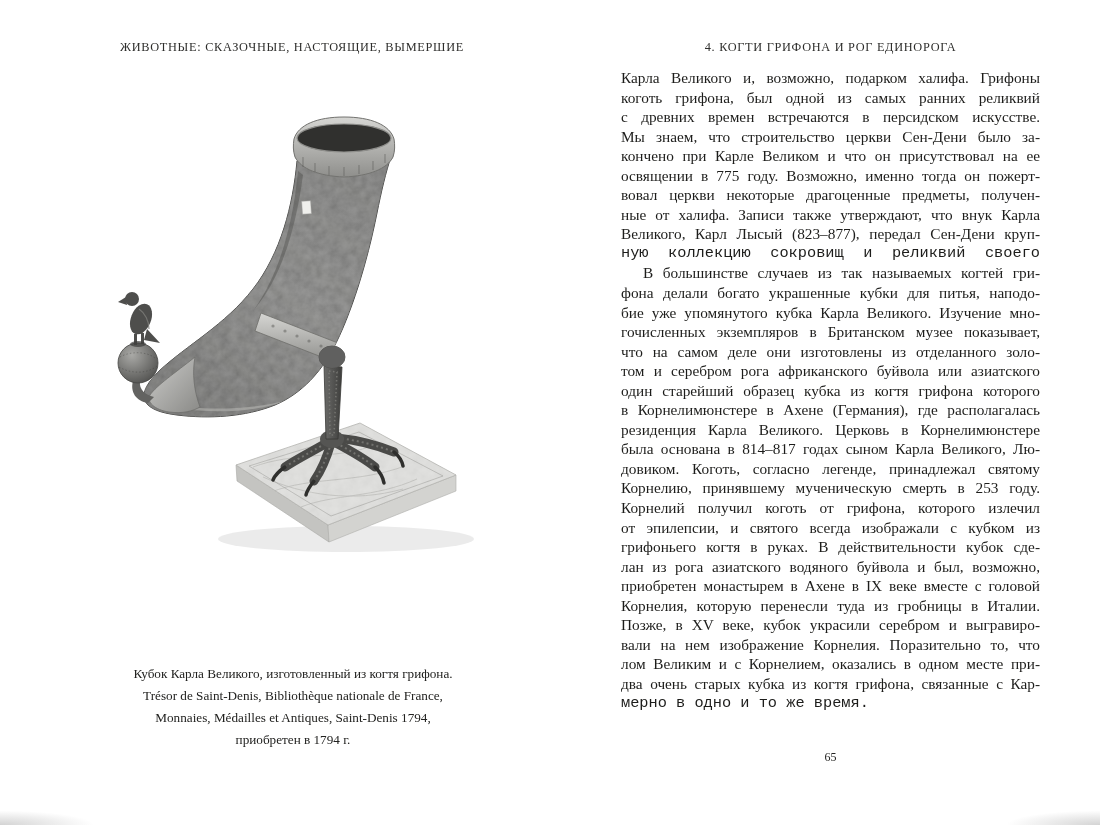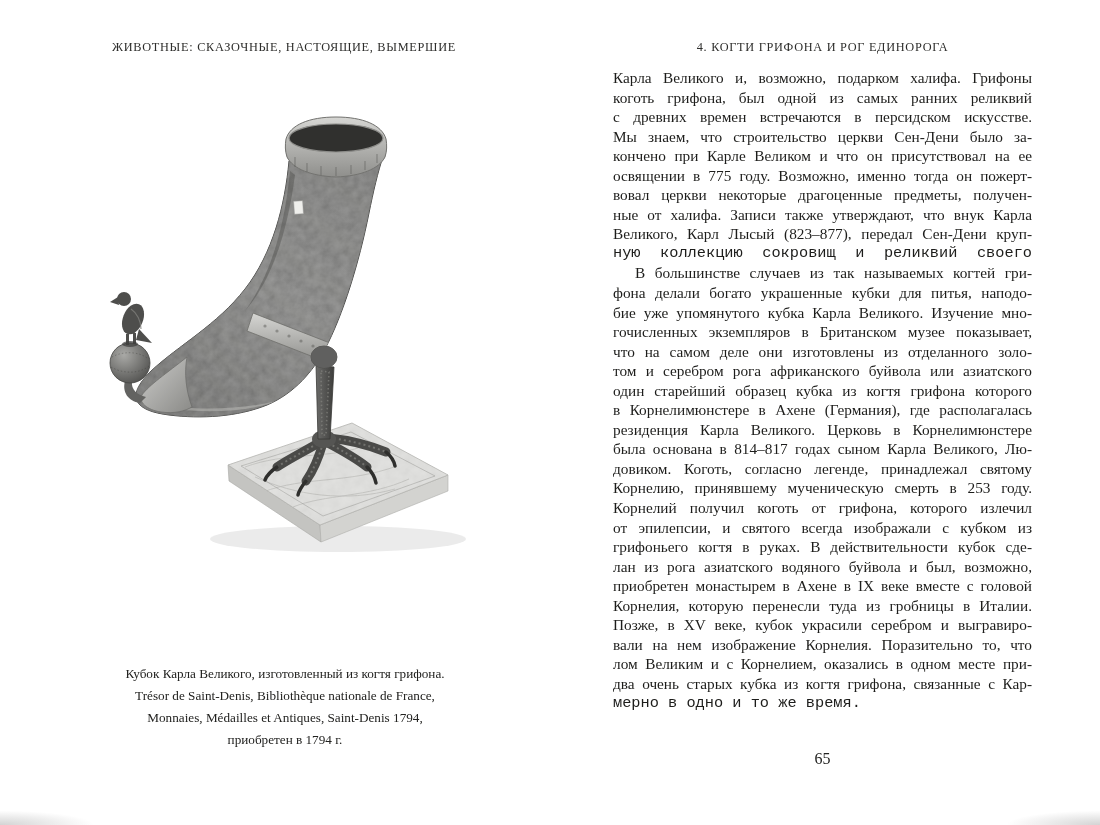--- a/index.html
+++ b/index.html
@@ -2,21 +2,21 @@
 <html lang="ru"><head>
 <meta charset="utf-8">
 <style>
   html,body { margin:0; padding:0; background:#ffffff; }
   .spread {
     position:relative; width:1100px; height:825px; overflow:hidden;
     background:var(--page-bg,#ffffff);
     font-family:"Liberation Serif","DejaVu Serif",serif;
     color:var(--ink,#1d1d1b);
   }
-  .page { position:absolute; top:0; height:825px; width:550px; }
+  .page { position:absolute; top:0; height:825px; width:550px;margin-left:8px; }
   .page.left  { left:0; }
   .page.right { left:550px; }
 
   .running-head {
     position:absolute; top:40px; text-align:center;
     font-size:12.3px; letter-spacing:0.7px; color:#2e2e2c;
   }
   .page.left  .running-head { left:95px;  width:378px; }
   .page.right .running-head { left:63px;  width:419px; }
 
@@ -32,21 +32,21 @@
   .body-text {
     position:absolute; left:63px; top:68px; width:419px;
     font-size:15.3px; line-height:19.55px; color:var(--ink,#1d1d1b);
   }
   .line { text-align:justify; text-align-last:justify; height:19.55px; overflow:hidden; }
   .line.last { text-align-last:left;font-family:Liberation Mono, monospace; }
   .line.indent { text-indent:22px; }
 
   .page-number {
     position:absolute; left:63px; top:750px; width:419px;
-    text-align:center; font-size:16px; color:#232321;
+    text-align:center; font-size:12px; color:#232321;
   }
 
   .corner { position:absolute; bottom:0; width:170px; height:26px; pointer-events:none; }
   .corner.l { left:0;  background:radial-gradient(130px 20px at 0% 100%,  rgba(110,110,110,.30), rgba(110,110,110,0) 72%); }
   .corner.r { right:0; background:radial-gradient(130px 20px at 100% 100%, rgba(110,110,110,.30), rgba(110,110,110,0) 72%); }
 </style>
 </head>
 <body>
 
 <div class="spread" style="--page-bg: #ffffff; --ink: #1d1d1b;">

